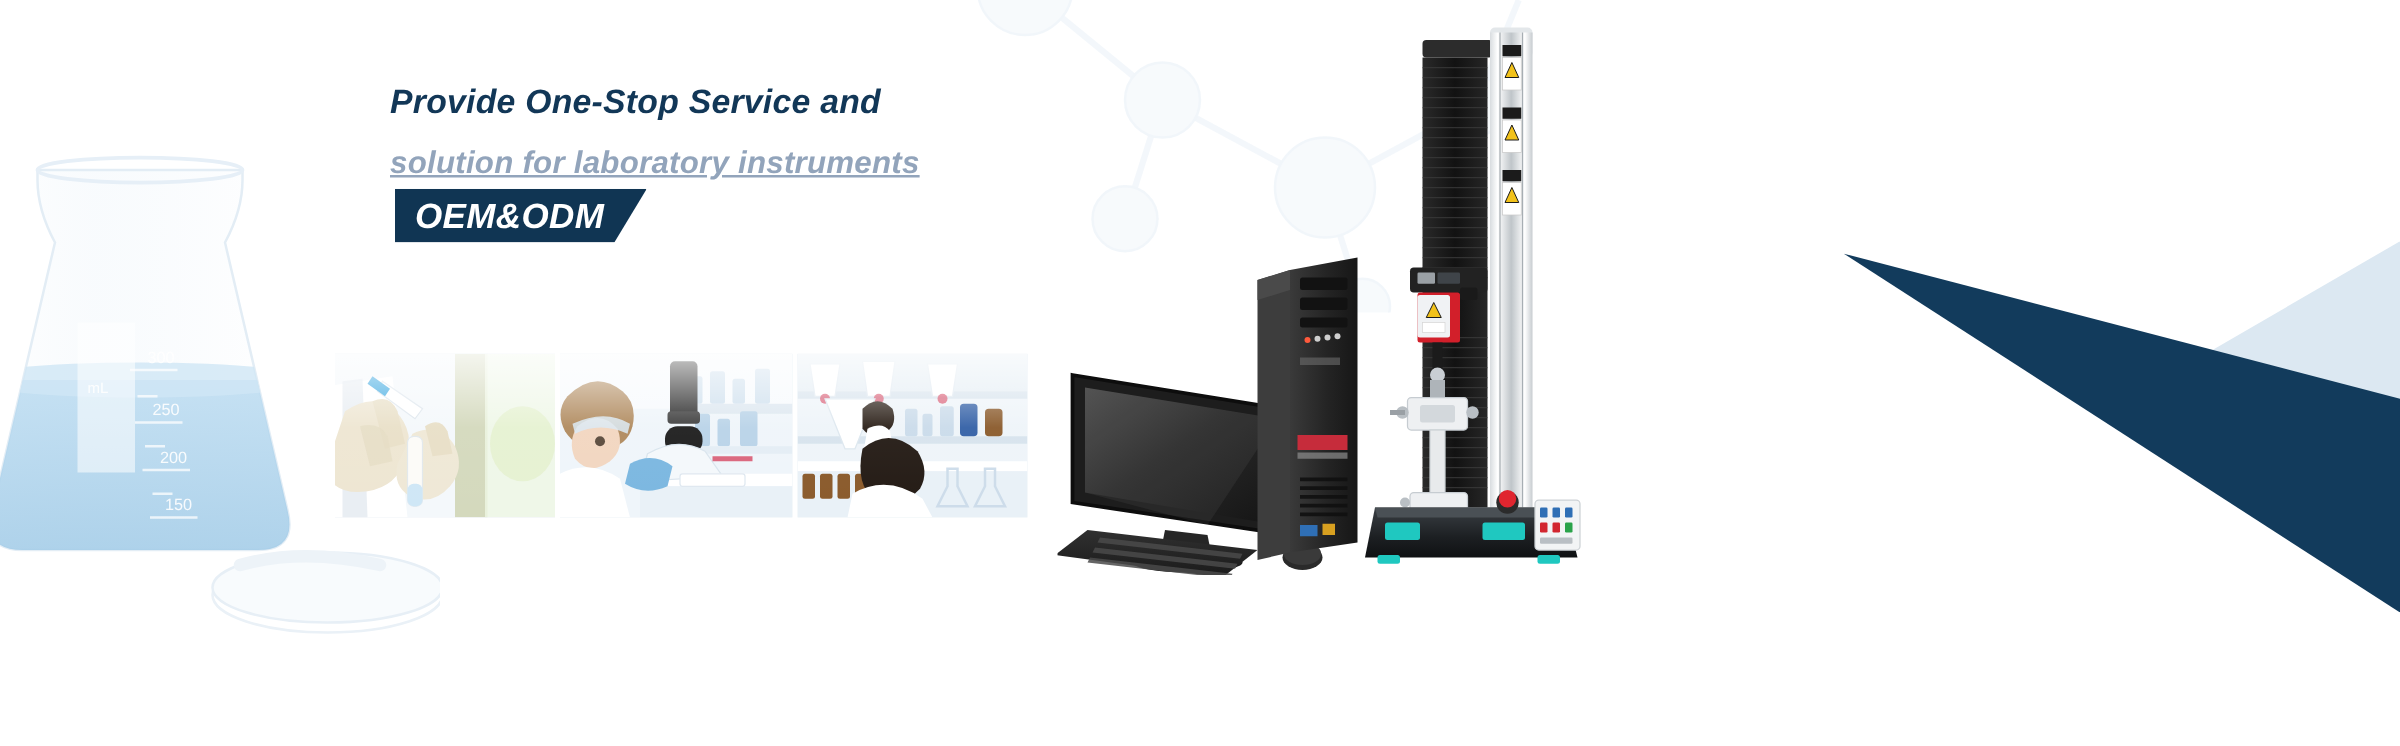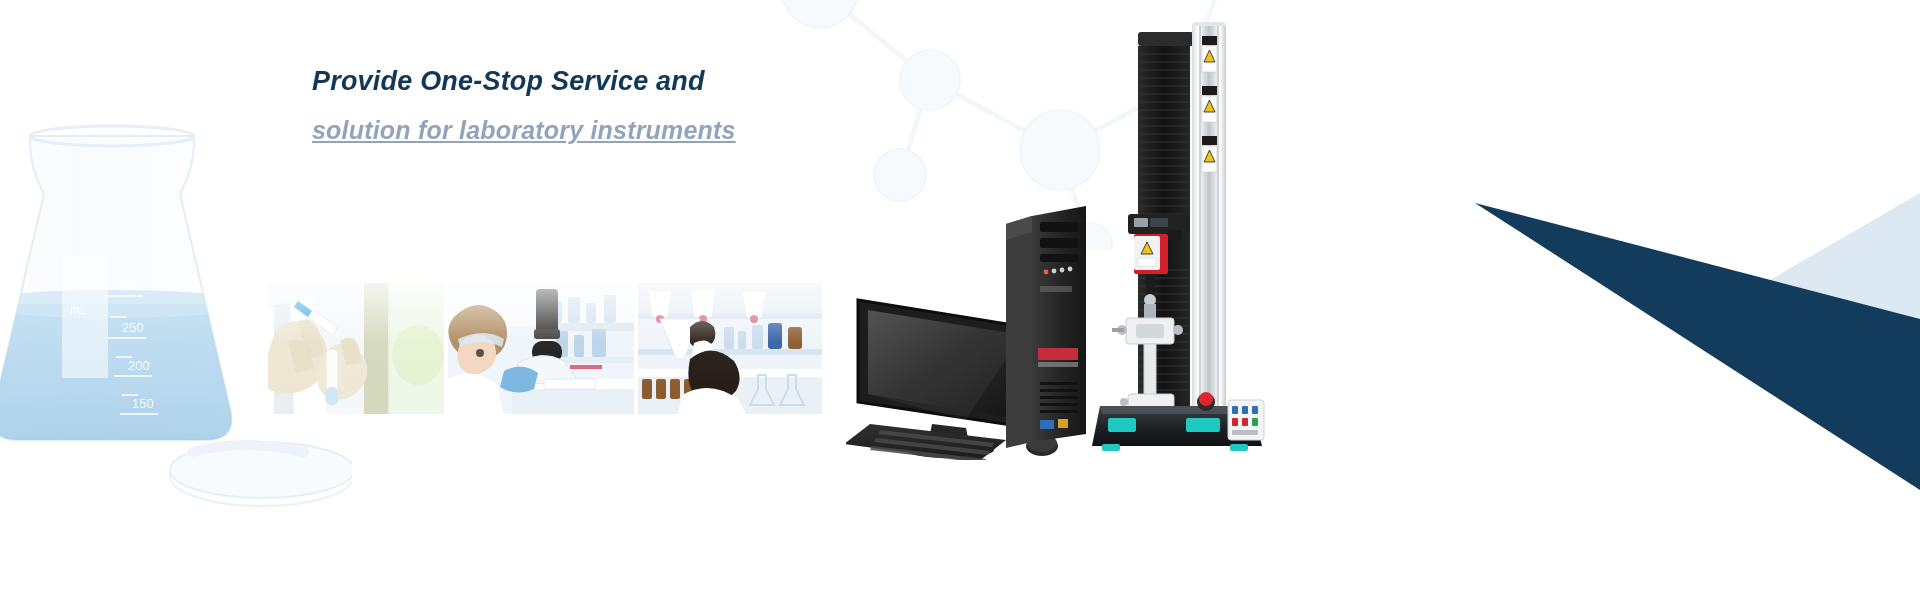--- a/index.html
+++ b/index.html
@@ -205,20 +205,23 @@
       <ellipse cx="270" cy="362" rx="92" ry="28" fill="#f8fbfd" stroke="#e7eff6" stroke-width="2"></ellipse>
       <path d="M200 344 Q250 330 312 344" fill="none" stroke="#edf3f8" stroke-width="10" stroke-linecap="round"></path>
     </g>
   </svg>
 
   <div class="headline">
     <div class="line1">Provide One-Stop Service and</div>
     <div class="line2">solution for laboratory instruments</div>
   </div>
 
+  <div class="badge">
+    <span>OEM&amp;ODM</span>
+  </div>
 
   <div class="photo-strip">
 
     <div class="photo p1">
       <svg width="176" height="131" viewBox="0 0 176 131">
         <rect width="176" height="131" fill="#f4f8fb"></rect>
         <rect x="96" y="0" width="26" height="131" fill="#c9cfa8" opacity=".75"></rect>
         <rect x="120" y="0" width="56" height="131" fill="#eef6e4" opacity=".8"></rect>
         <ellipse cx="150" cy="72" rx="26" ry="30" fill="#e2f0c9" opacity=".7"></ellipse>
 

